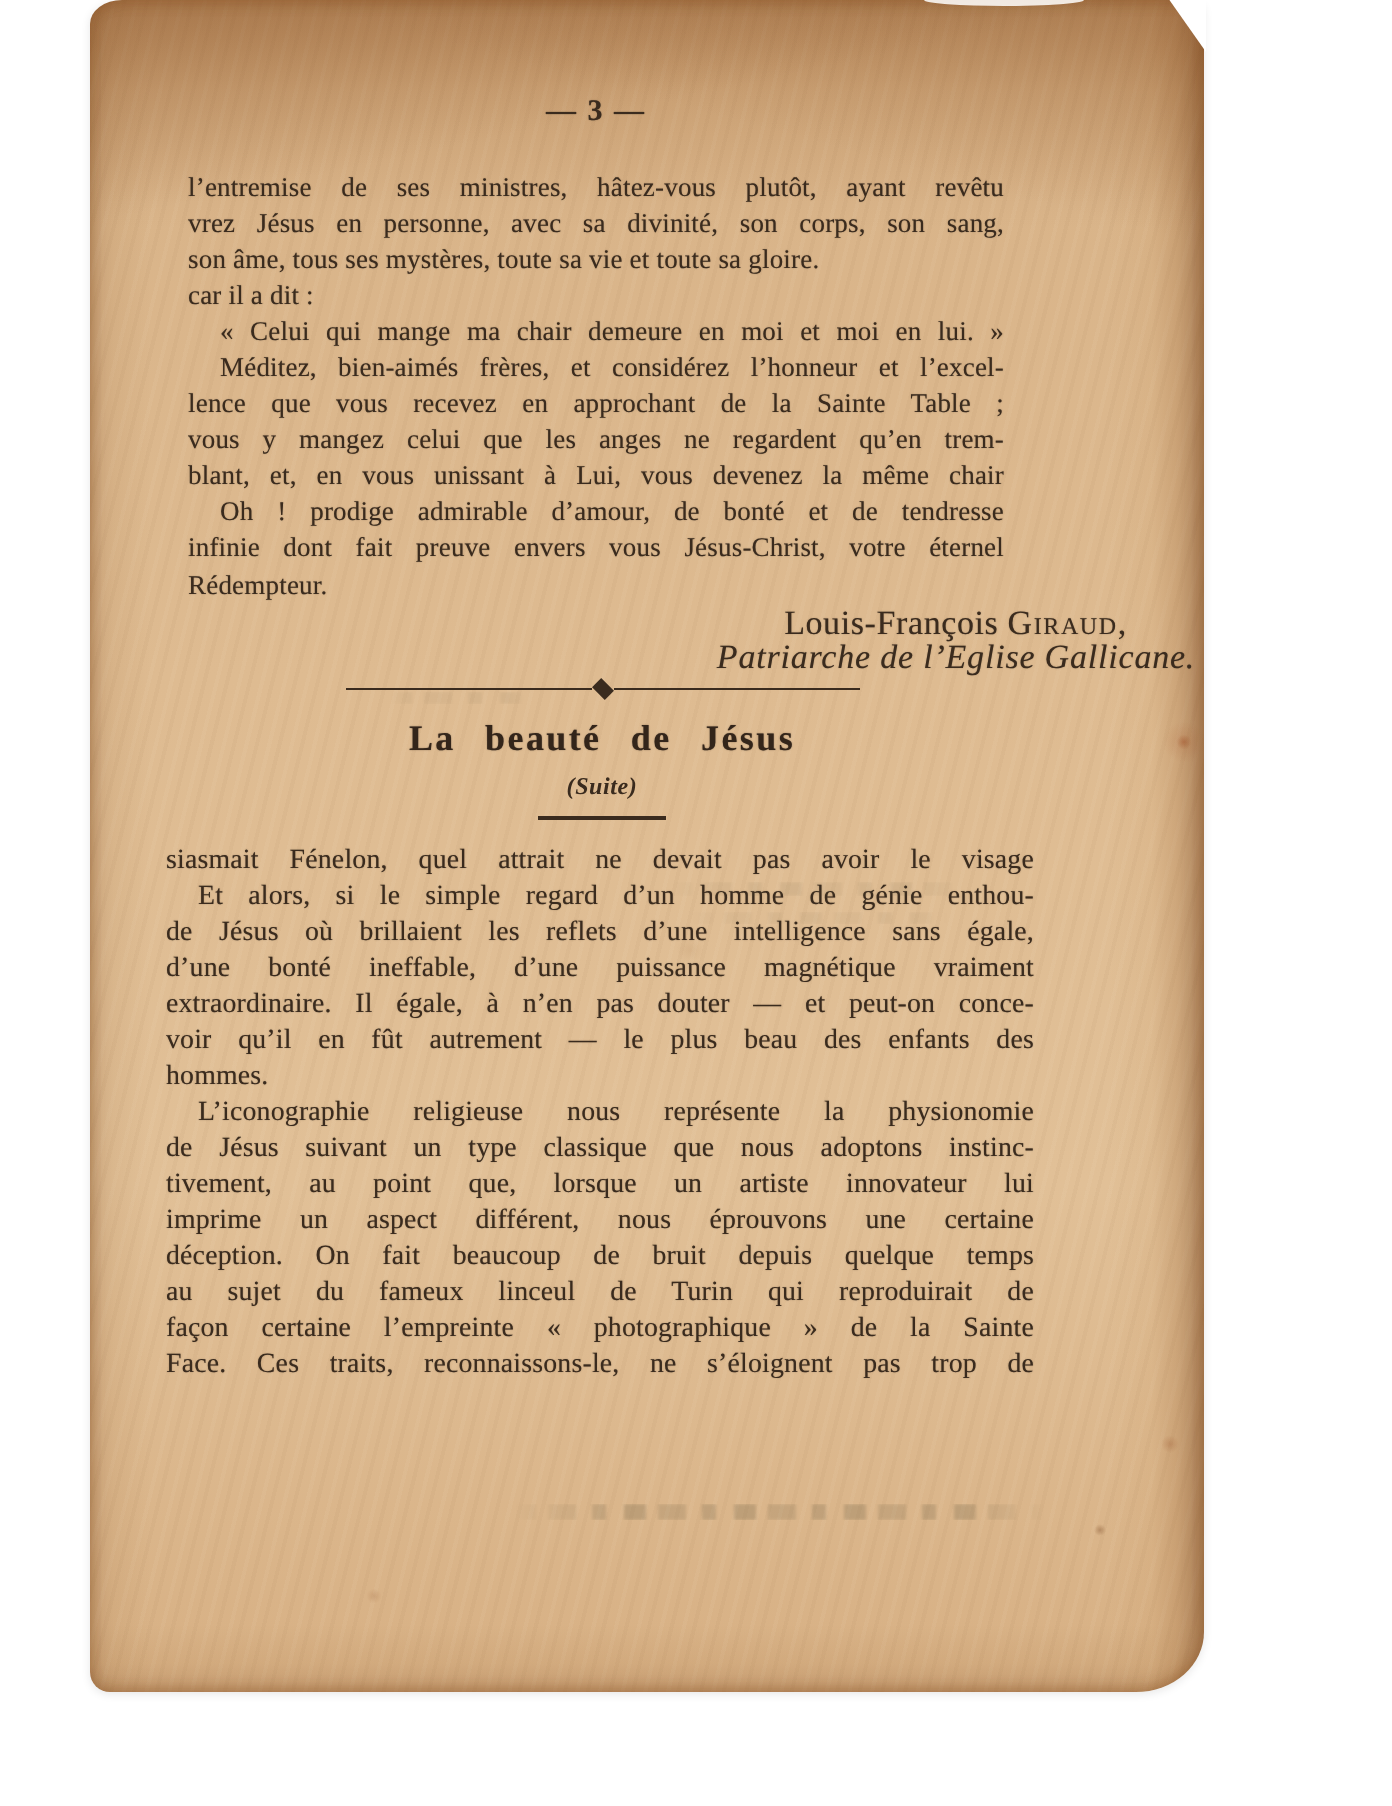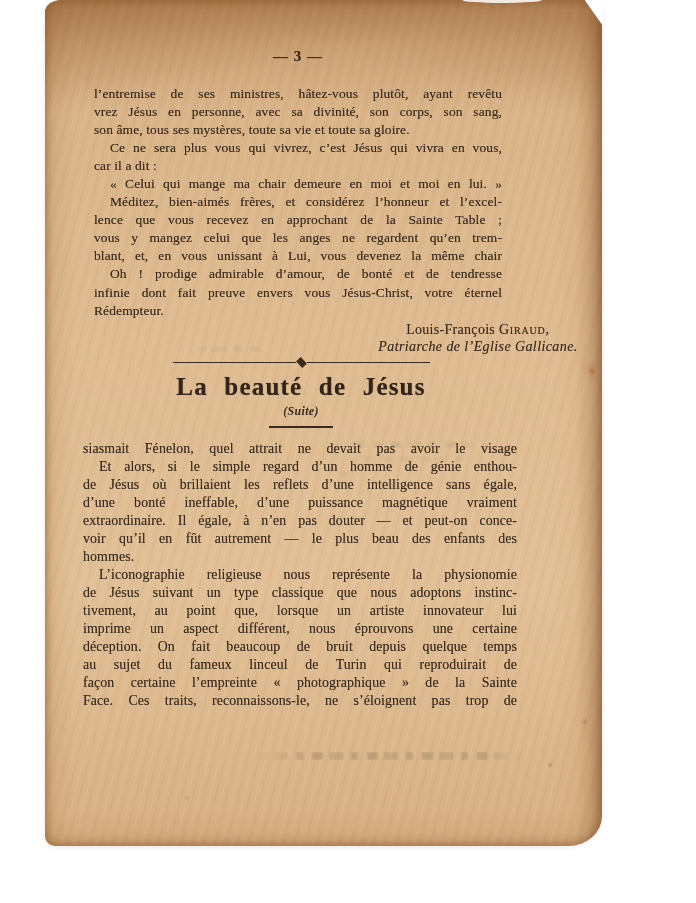--- a/index.html
+++ b/index.html
@@ -66,29 +66,29 @@
   .body-block{margin:12px 0 0 0;width:434px;font-size:13.9px;}
   .para{margin:0;}
   .tline{
     line-height:18.05px;white-space:normal;
     text-align:justify;text-align-last:justify;
     letter-spacing:.1px;
     text-shadow:0 0 .6px rgba(58,43,30,.5);
   }
   .tline.lastline{text-align-last:left;}
   .tline.first-indent{text-indent:16px;}
-  .signature{margin-top:1px;padding-left:180px;text-align:center;font-size:14px;line-height:17px;}
+  .signature{margin-top:1px;padding-left:180px;text-align:center;font-size:17px;line-height:17px;}
   .sig-name{font-weight:normal;letter-spacing:.3px;text-shadow:0 0 .6px rgba(58,43,30,.5);}
   .sig-surname{font-variant:small-caps;letter-spacing:.8px;}
   .sig-title{font-style:italic;letter-spacing:.4px;text-shadow:0 0 .6px rgba(58,43,30,.5);}
   .divider{margin:3px auto 0;width:257px;height:10px;display:flex;align-items:center;}
   .divider .dline{flex:1;height:1.6px;background:var(--ink);}
   .divider .diamond{width:9px;height:9px;background:var(--ink);transform:rotate(45deg) scaleY(.72);margin:0 1px;}
   .title{
-    margin:4px 0 0;font-size:25px;line-height:30px;font-weight:bold;text-align:center;
+    margin:4px 0 0;font-size:18px;line-height:30px;font-weight:bold;text-align:center;
     letter-spacing:1.2px;word-spacing:9px;color:#33251a;
     text-shadow:0 0 .7px rgba(51,37,26,.6);
   }
   .subtitle{font-size:12px;line-height:18px;font-style:italic;font-weight:bold;text-align:center;letter-spacing:.3px;}
   .short-rule{width:64px;height:2px;background:var(--ink);margin:6px auto 0;}
   
   .smudge{
     position:absolute;filter:blur(.8px);transform:scaleY(-1);
     background:
       repeating-linear-gradient(90deg, rgba(95,85,60,.55) 0 11px, transparent 11px 17px, rgba(95,85,60,.40) 17px 31px, transparent 31px 39px, rgba(95,85,60,.5) 39px 46px, transparent 46px 55px);
@@ -110,21 +110,20 @@
   <div class="text-col">
     <div class="page-number">— 3 —</div>
 
     <div id="closing-paragraphs" class="closing-block">
         <div class="para">
           <div class="tline">l’entremise de ses ministres, hâtez-vous plutôt, ayant revêtu</div>
           <div class="tline">vrez Jésus en personne, avec sa divinité, son corps, son sang,</div>
           <div class="tline lastline">son âme, tous ses mystères, toute sa vie et toute sa gloire.</div>
         </div>
         <div class="para">
-          <div class="tline first-indent">Ce ne sera plus vous qui vivrez, c’est Jésus qui vivra en vous,</div>
           <div class="tline lastline">car il a dit :</div>
         </div>
         <div class="para">
           <div class="tline first-indent">« Celui qui mange ma chair demeure en moi et moi en lui. »</div>
         </div>
         <div class="para">
           <div class="tline first-indent">Méditez, bien-aimés frères, et considérez l’honneur et l’excel-</div>
           <div class="tline">lence que vous recevez en approchant de la Sainte Table ;</div>
           <div class="tline">vous y mangez celui que les anges ne regardent qu’en trem-</div>
           <div class="tline">blant, et, en vous unissant à Lui, vous devenez la même chair</div>

